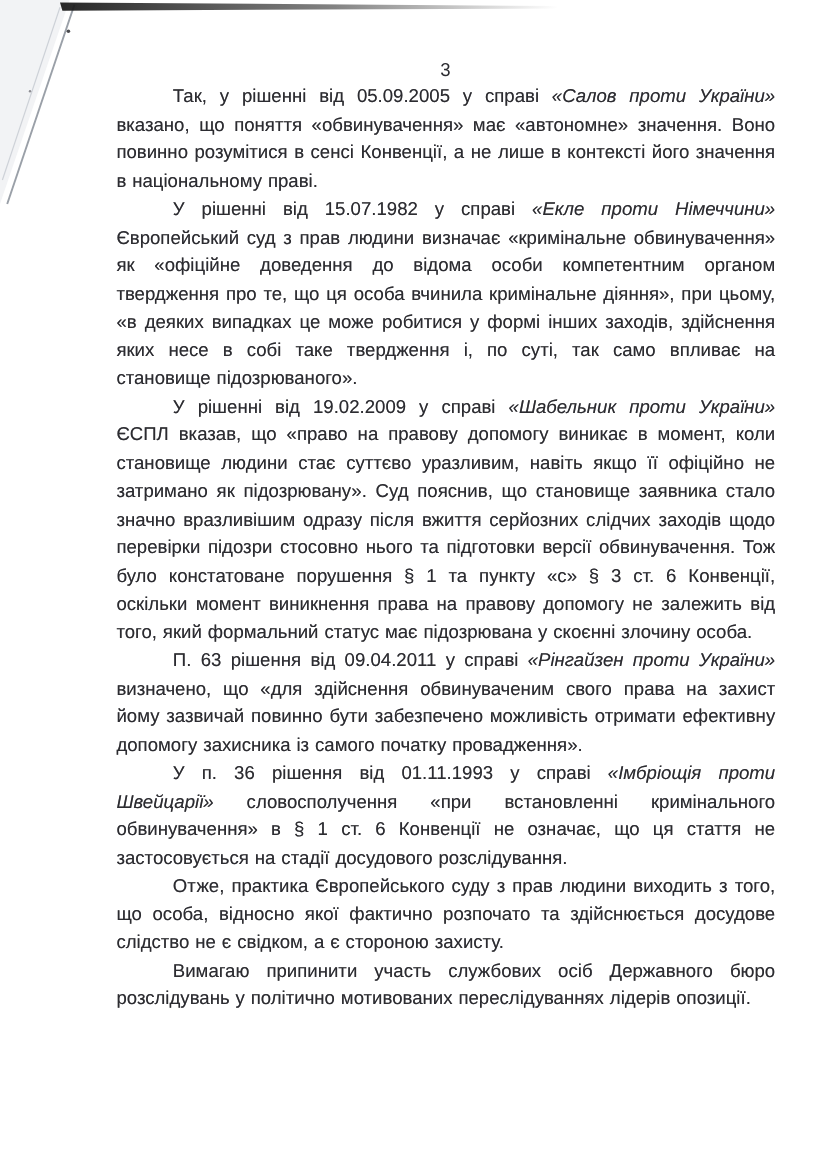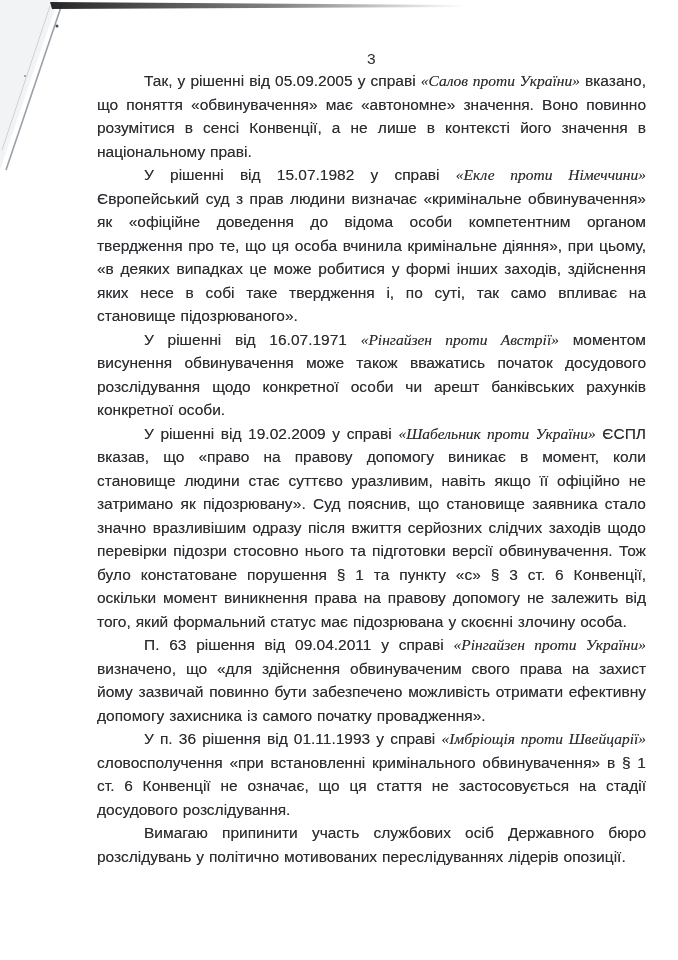--- a/index.html
+++ b/index.html
@@ -45,21 +45,20 @@
     padding: 0;
     text-align: justify;
     text-indent: 47px;
     font-size: 15.5px;
     line-height: 23.5px;
     word-spacing: 0.04em;
     text-shadow: 0 0 0.3px rgba(44,44,49,0.55);
   }
   .content p em {
     font-style: italic;
-    font-family: Liberation Serif, serif;
   }
 </style>
 </head>
 <body>
 
 <div class="page">
 
   <svg class="scan-overlay" width="678" height="220" viewBox="0 0 678 220">
     <defs>
       <linearGradient id="edgeFade" x1="0" y1="0" x2="1" y2="0">
@@ -80,21 +79,21 @@
     <circle cx="57" cy="26" r="1.5" fill="#4a4a4e"></circle>
     <circle cx="25" cy="76" r="1" fill="#8d8d93"></circle>
   </svg>
 
   <div class="page-number">3</div>
 
   <main class="content">
     <div>
         <p><span>Так, у рішенні від 05.09.2005 у справі </span><em>«Салов проти України»</em><span> вказано, що поняття «обвинувачення» має «автономне» значення. Воно повинно розумітися в сенсі Конвенції, а не лише в контексті його значення в національному праві.</span></p>
         <p><span>У рішенні від 15.07.1982 у справі </span><em>«Екле проти Німеччини»</em><span> Європейський суд з прав людини визначає «кримінальне обвинувачення» як «офіційне доведення до відома особи компетентним органом твердження про те, що ця особа вчинила кримінальне діяння», при цьому, «в деяких випадках це може робитися у формі інших заходів, здійснення яких несе в собі таке твердження і, по суті, так само впливає на становище підозрюваного».</span></p>
-        <p><span>У рішенні від 16.07.1971 </span><em>«Рінгайзен проти Австрії»</em><span> моментом висунення обвинувачення може також вважатись початок досудового розслідування щодо конкретної особи чи арешт банківських рахунків конкретної особи.</span></p>
         <p><span>У рішенні від 19.02.2009 у справі </span><em>«Шабельник проти України»</em><span> ЄСПЛ вказав, що «право на правову допомогу виникає в момент, коли становище людини стає суттєво уразливим, навіть якщо її офіційно не затримано як підозрювану». Суд пояснив, що становище заявника стало значно вразливішим одразу після вжиття серйозних слідчих заходів щодо перевірки підозри стосовно нього та підготовки версії обвинувачення. Тож було констатоване порушення § 1 та пункту «с» § 3 ст. 6 Конвенції, оскільки момент виникнення права на правову допомогу не залежить від того, який формальний статус має підозрювана у скоєнні злочину особа.</span></p>
         <p><span>П. 63 рішення від 09.04.2011 у справі </span><em>«Рінгайзен проти України»</em><span> визначено, що «для здійснення обвинуваченим свого права на захист йому зазвичай повинно бути забезпечено можливість отримати ефективну допомогу захисника із самого початку провадження».</span></p>
         <p><span>У п. 36 рішення від 01.11.1993 у справі </span><em>«Імбріощія проти Швейцарії»</em><span> словосполучення «при встановленні кримінального обвинувачення» в § 1 ст. 6 Конвенції не означає, що ця стаття не застосовується на стадії досудового розслідування.</span></p>
+        <p><span>Отже, практика Європейського суду з прав людини виходить з того, що особа, відносно якої фактично розпочато та здійснюється досудове слідство не є свідком, а є стороною захисту.</span></p>
         <p><span>Вимагаю припинити участь службових осіб Державного бюро розслідувань у політично мотивованих переслідуваннях лідерів опозиції.</span></p>
       </div>
   </main>
 
 </div>
 
 </body></html>

